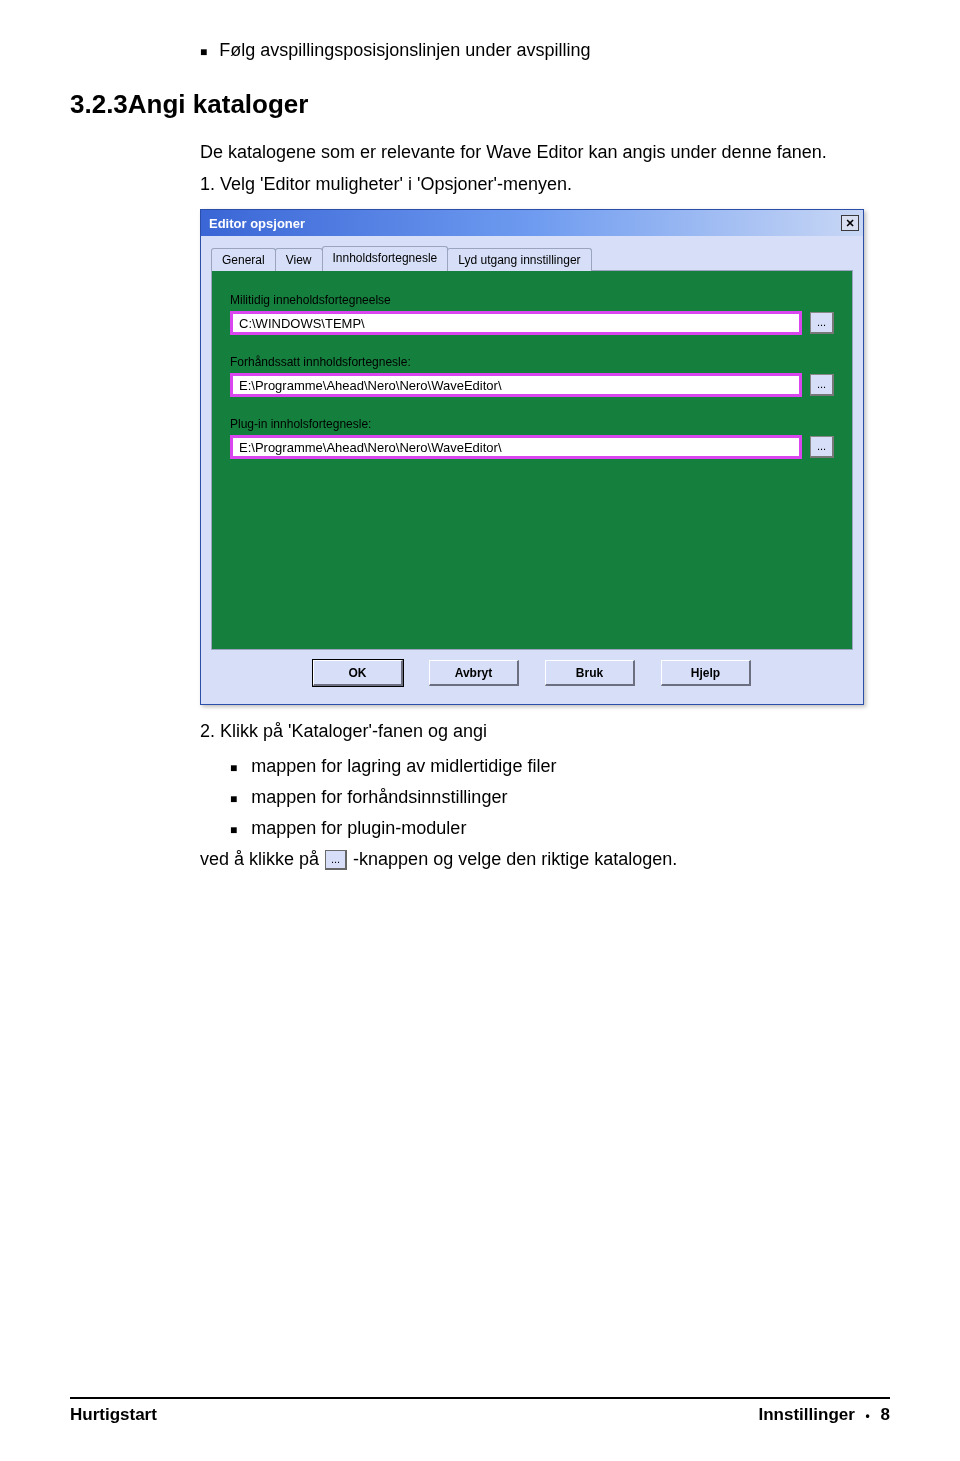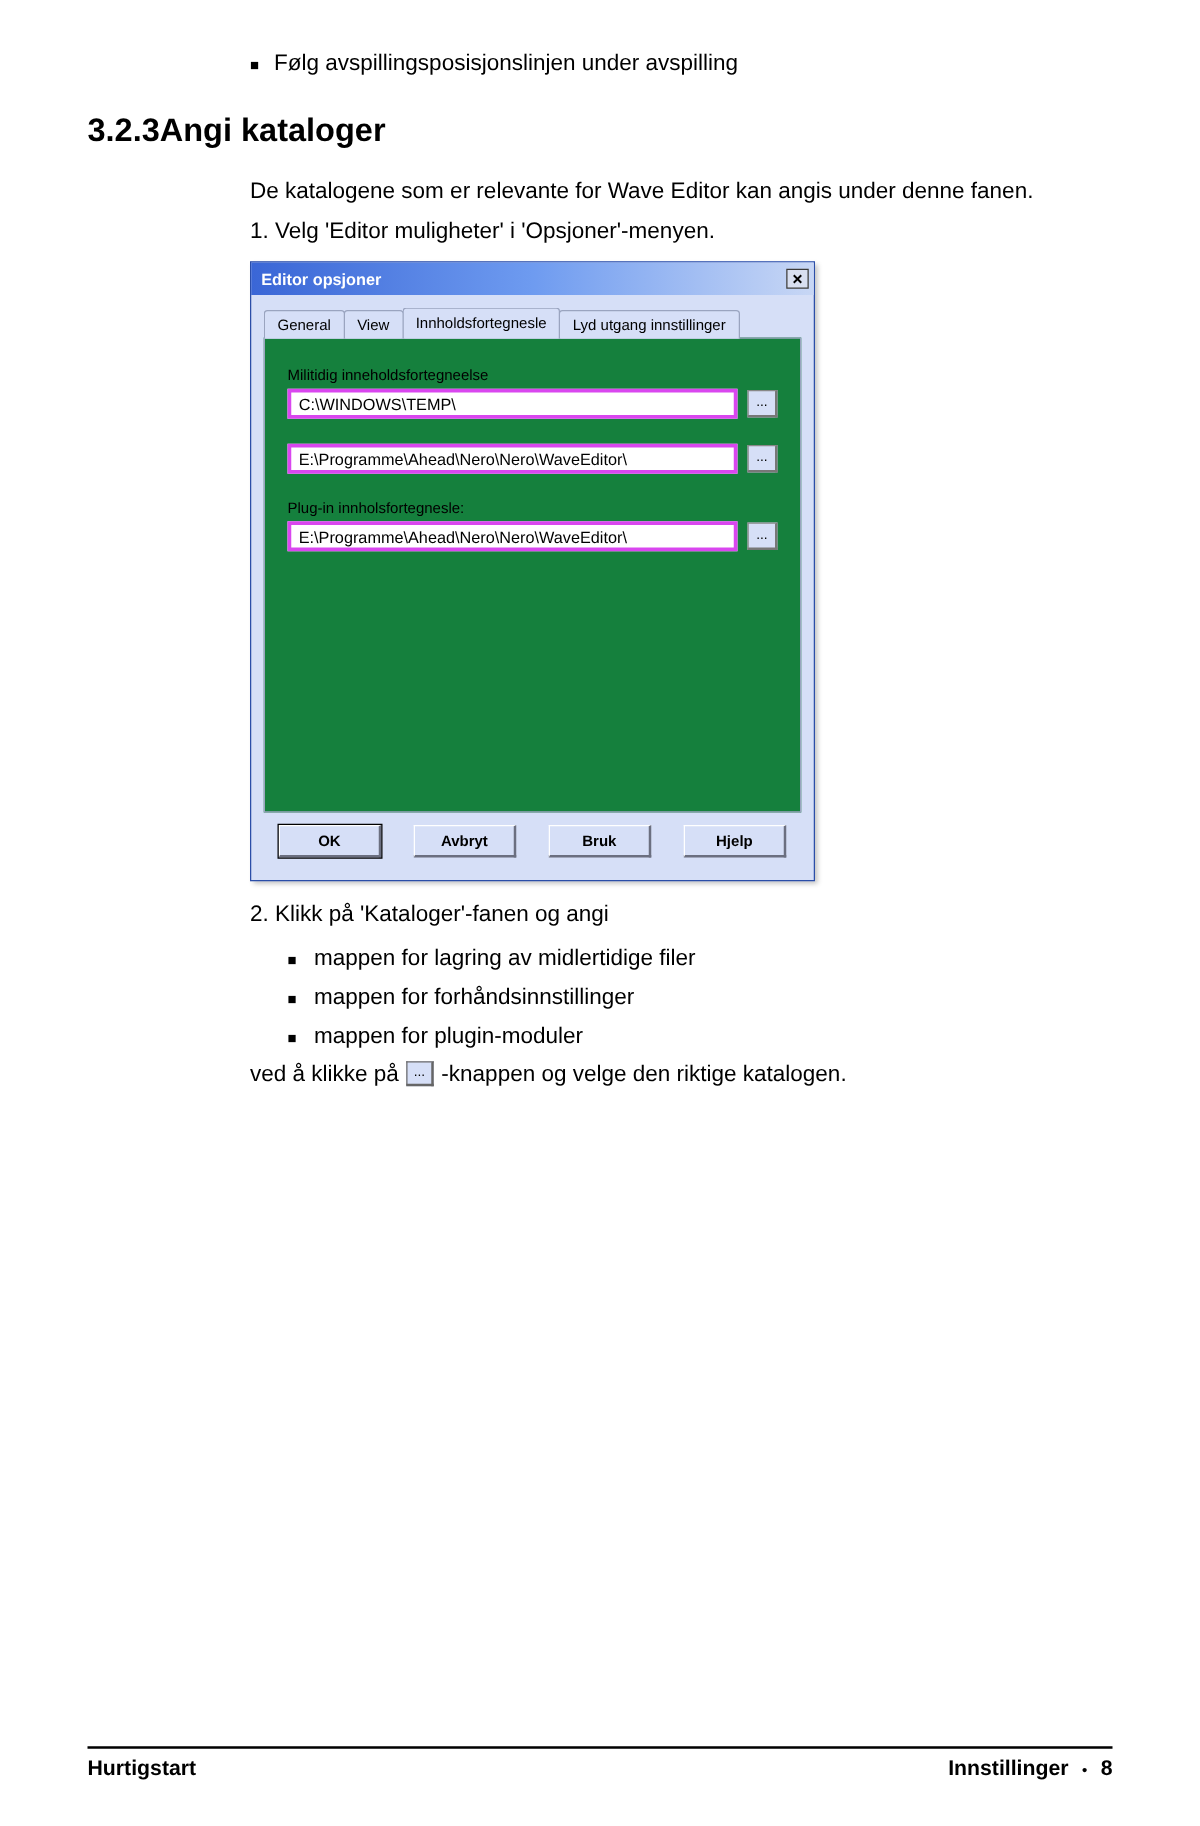--- a/index.html
+++ b/index.html
@@ -49,41 +49,41 @@
     gap: 14px;
     font-size: 18px;
     margin-bottom: 10px;
   }
   .sublist .bsq { font-size: 12px; margin-top: 5px; }
   .closing {
     margin-left: 130px;
     font-size: 18px;
     display: flex;
     flex-wrap: wrap;
-    align-items: flex-start;
+    align-items: center;
     gap: 4px;
   }
   .mini-btn {
     display: inline-block;
     width: 22px;
     height: 20px;
     background: #d6dff7;
     border: 1px solid #6a6a6a;
     border-right: 2px solid #666;
     border-bottom: 2px solid #666;
     font-size: 11px;
     text-align: center;
     line-height: 16px;
     vertical-align: middle;
     margin: 0 2px;
   }
 
   
   .dialog {
-    width: 452px;
+    width: 664px;
     margin: 14px 0 16px 130px;
     background: #d6dff7;
     border: 1px solid #2b4ea8;
     box-shadow: 2px 2px 4px rgba(0,0,0,0.25);
     font-family: Tahoma, Arial, sans-serif;
   }
   .titlebar {
     height: 26px;
     background: linear-gradient(to right, #3a66d6, #6e9bf0, #c8d7f5);
     display: flex;
@@ -256,20 +256,21 @@
         <div class="tab inactive">Lyd utgang innstillinger</div>
       </div>
       <div class="tabpanel">
 
         <div class="field-label">Militidig inneholdsfortegneelse</div>
         <div class="field-row">
           <div class="field-input">C:\WINDOWS\TEMP\</div>
           <div class="browse-btn">...</div>
         </div>
 
+        <div class="field-label">Forhåndssatt innholdsfortegnesle:</div>
         <div class="field-row">
           <div class="field-input">E:\Programme\Ahead\Nero\Nero\WaveEditor\</div>
           <div class="browse-btn">...</div>
         </div>
 
         <div class="field-label">Plug-in innholsfortegnesle:</div>
         <div class="field-row">
           <div class="field-input">E:\Programme\Ahead\Nero\Nero\WaveEditor\</div>
           <div class="browse-btn">...</div>
         </div>

